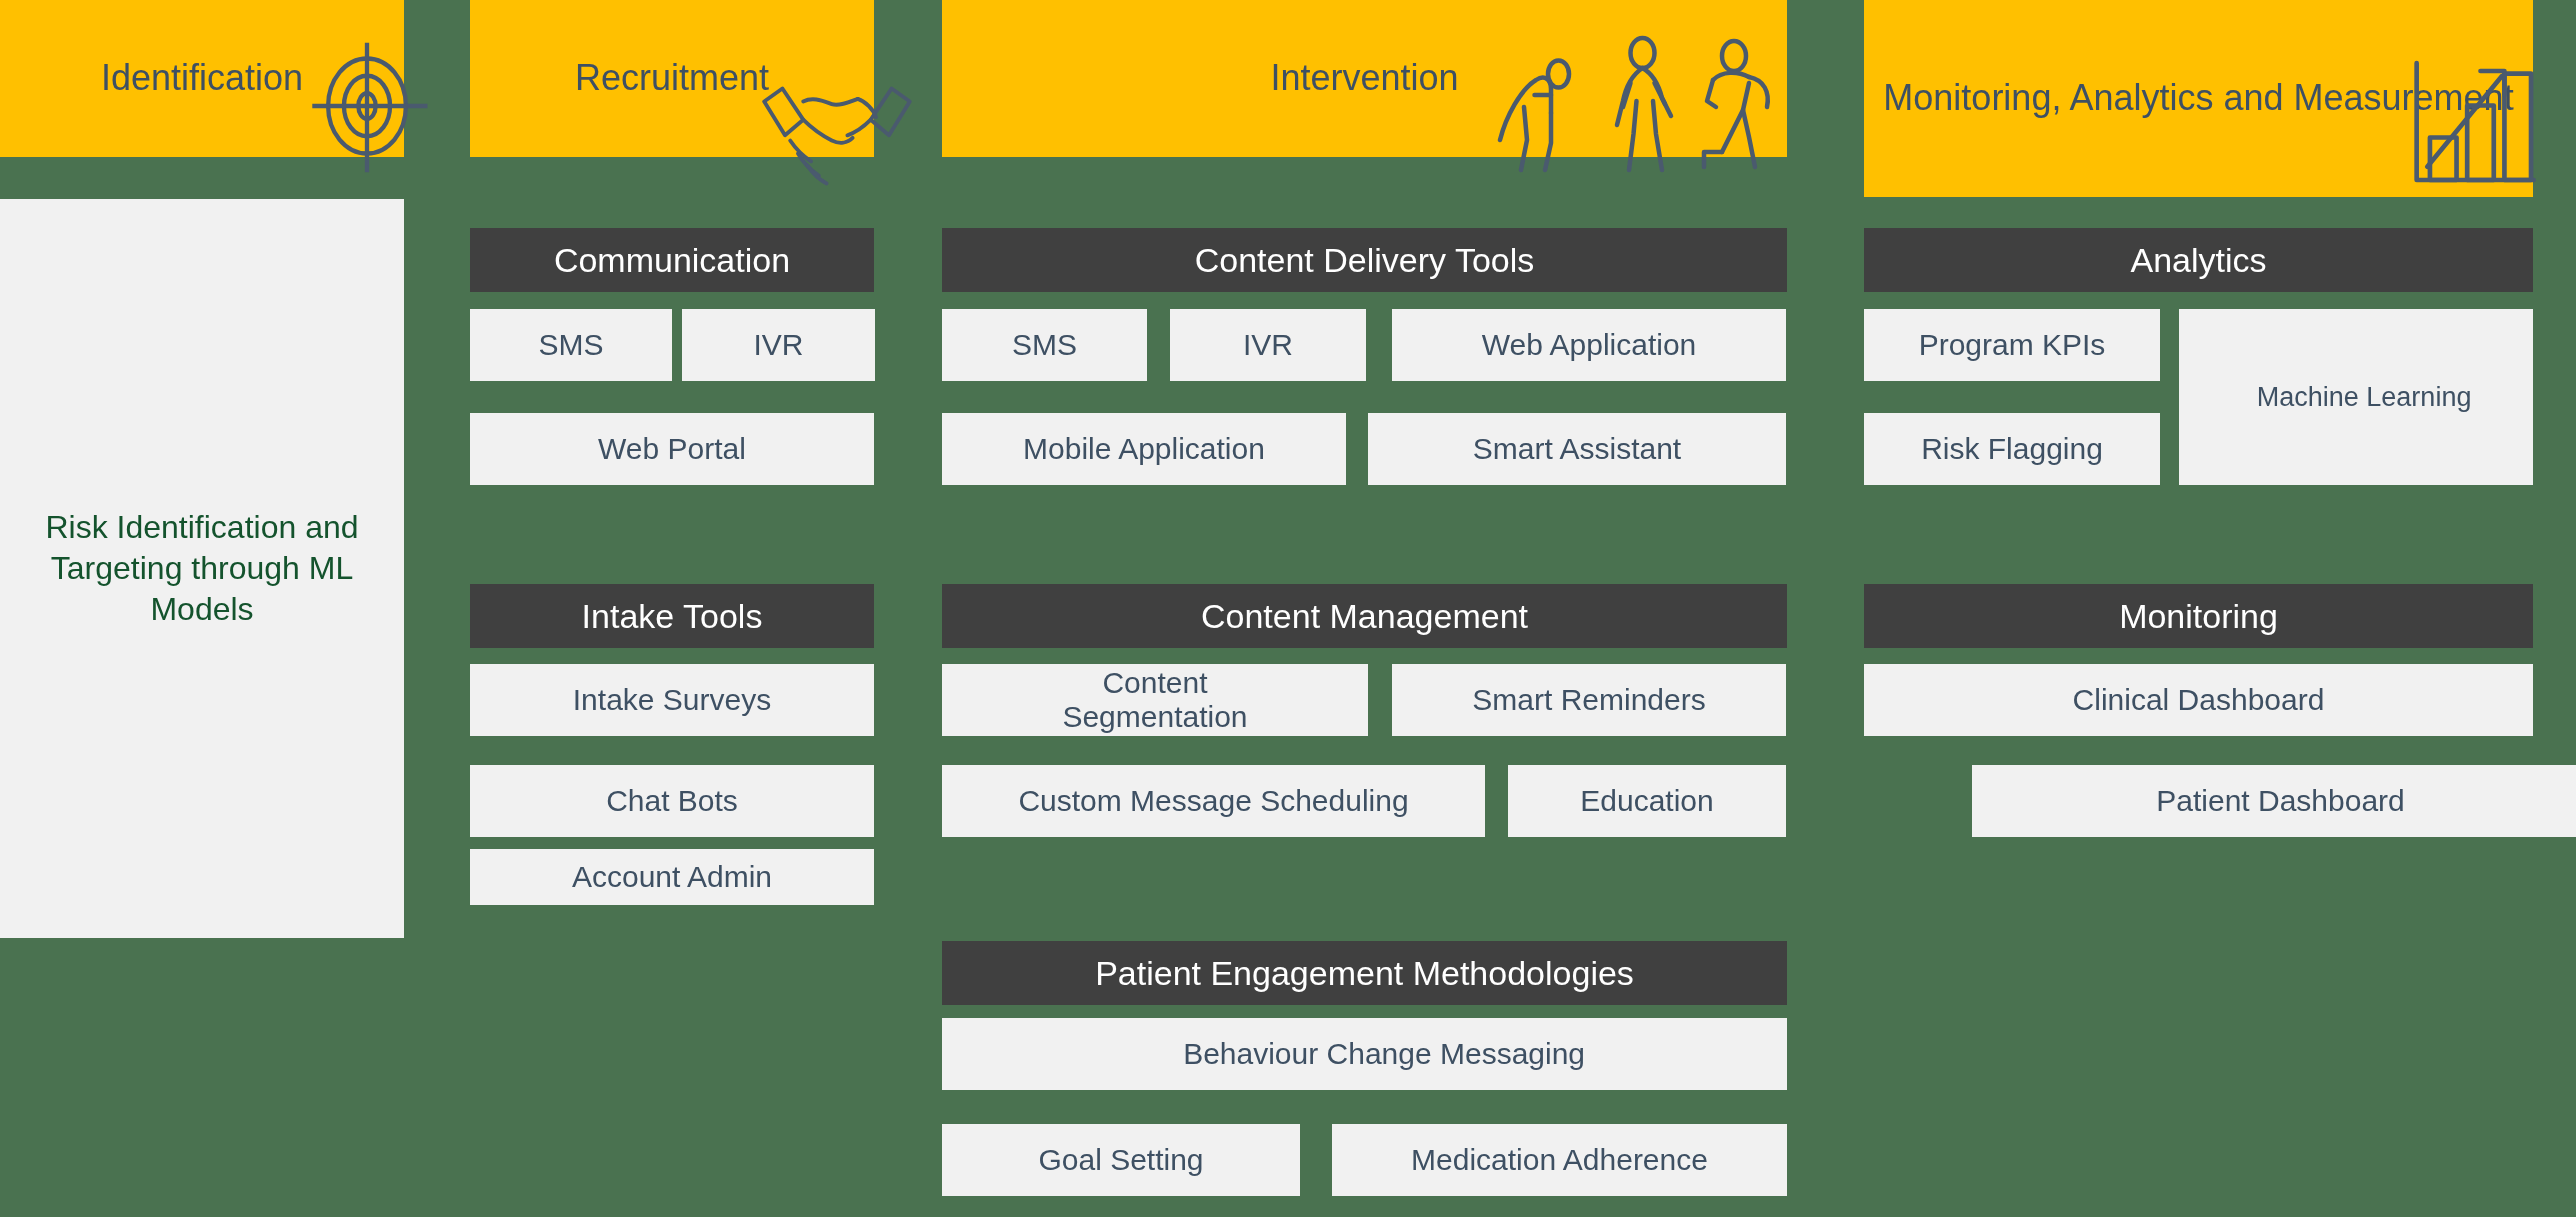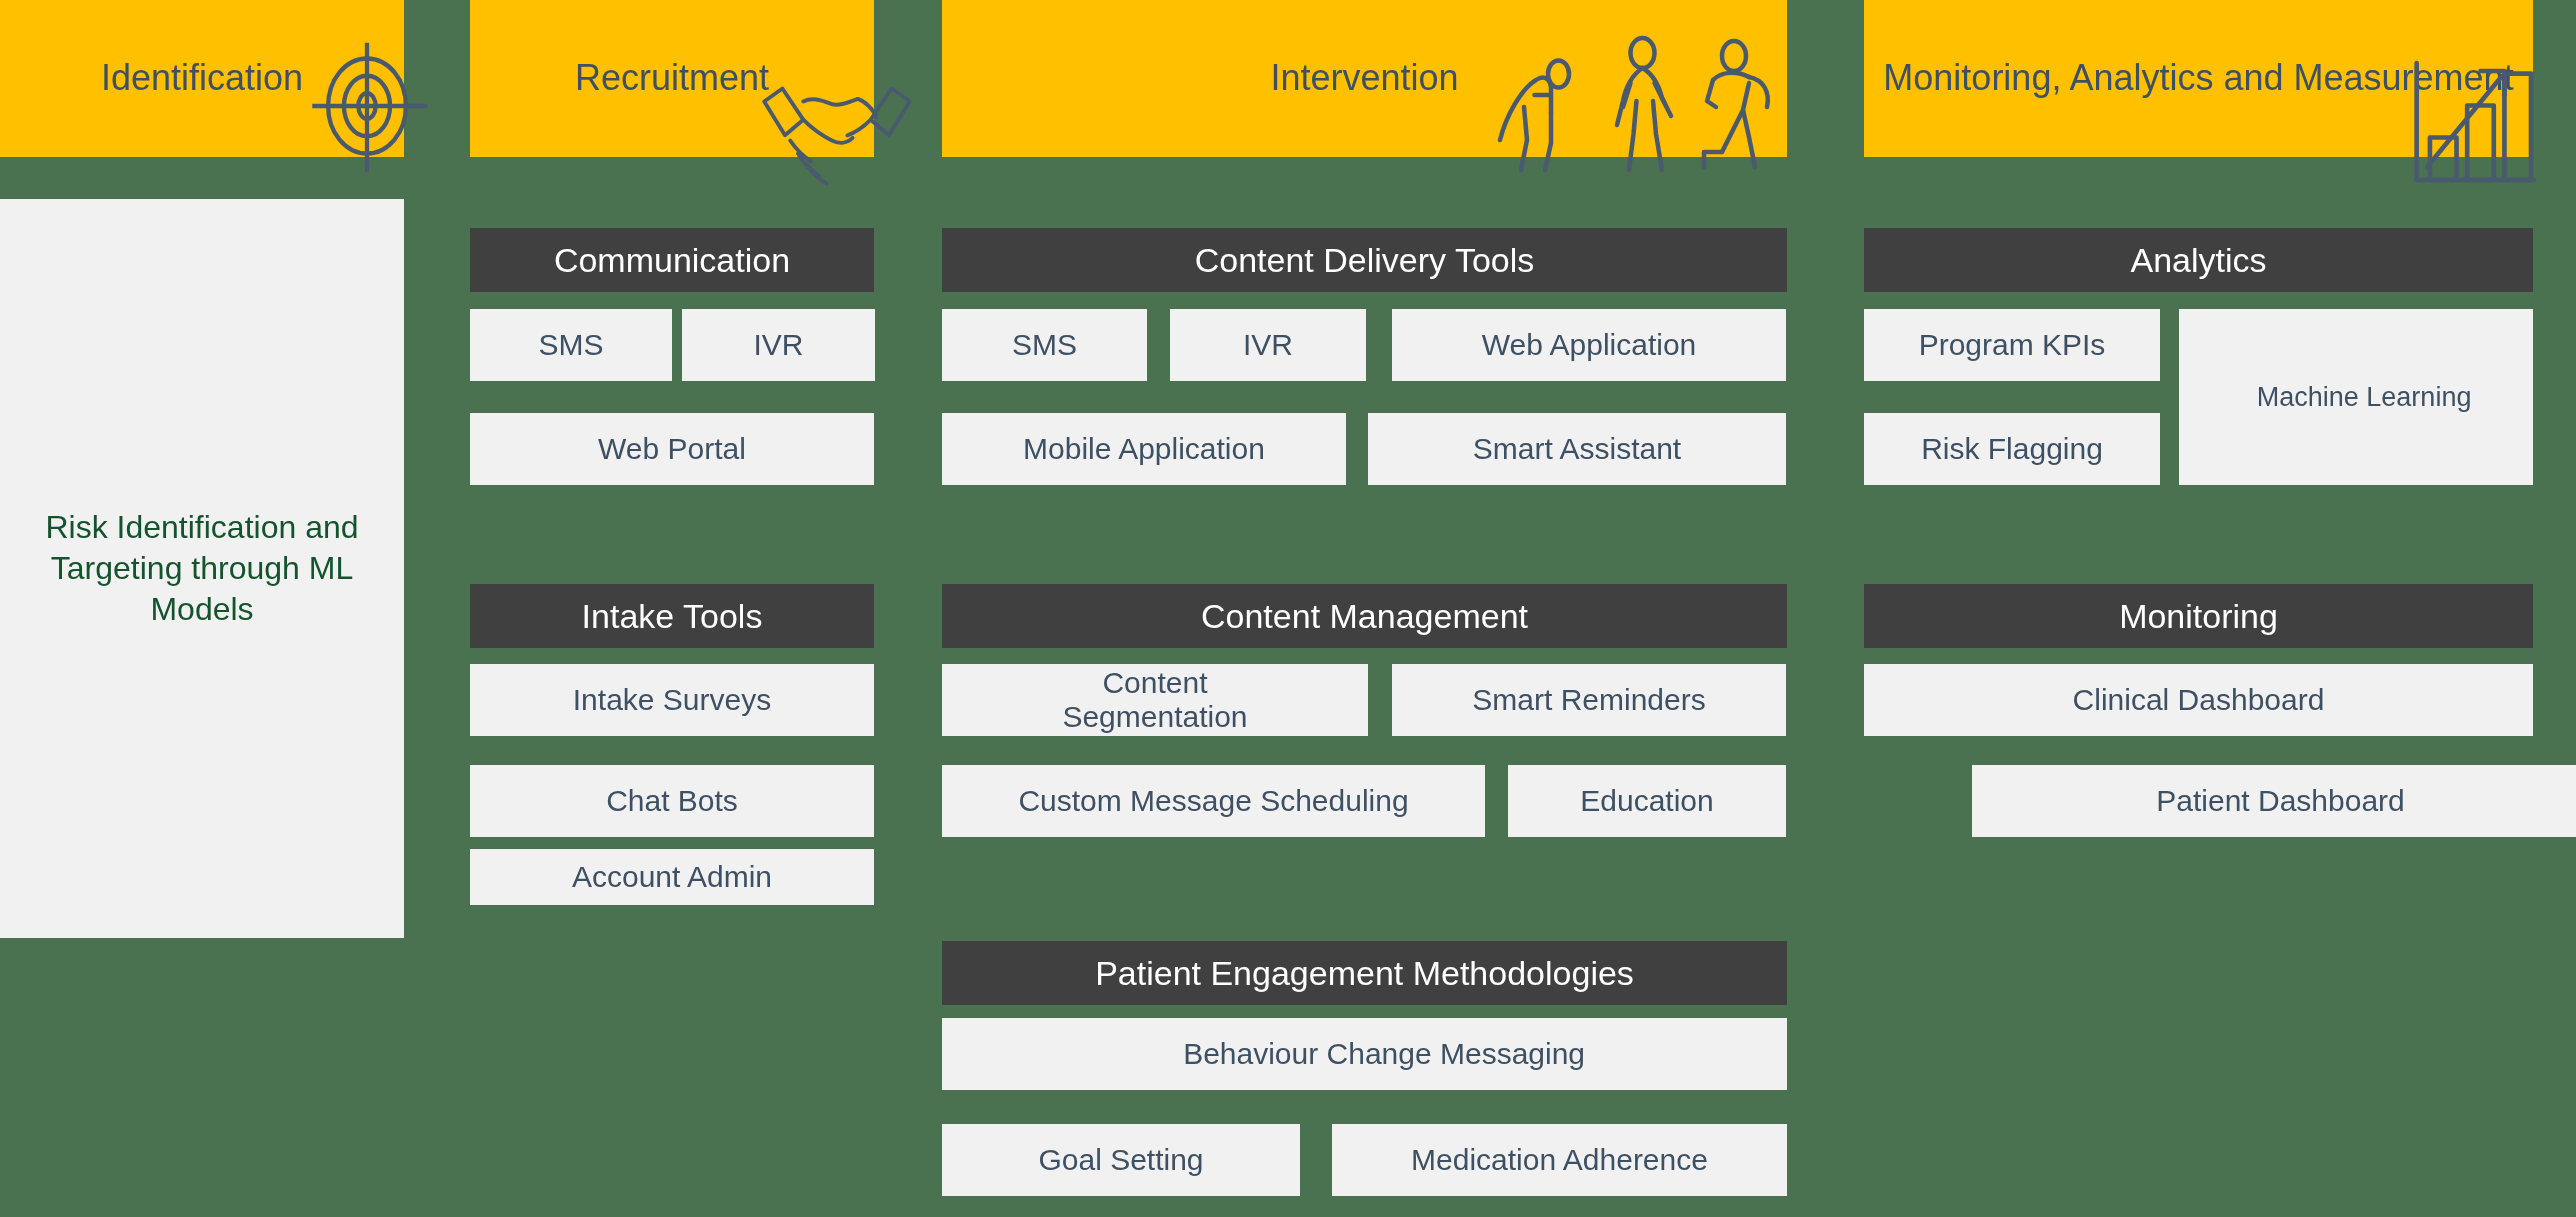--- a/index.html
+++ b/index.html
@@ -210,21 +210,21 @@
   <div class="tile" style="left:942px;top:1018px;width:845px;height:72px;padding-left:45px;">
     <span>Behaviour Change Messaging</span>
   </div>
   <div class="tile" style="left:942px;top:1124px;width:358px;height:72px;">
     <span>Goal Setting</span>
   </div>
   <div class="tile" style="left:1332px;top:1124px;width:455px;height:72px;">
     <span>Medication Adherence</span>
   </div>
 
-  <div class="hdr" style="left:1864px;top:0px;width:669px;height:157px;">
+  <div class="hdr" style="left:1864px;top:0px;width:669px;height:197px;">
     <span class="hdr-label">Monitoring, Analytics and Measurement</span>
     <span class="hdr-icon" style="left:542px;top:55px;width:133px;height:133px;">
       <svg width="133" height="133" viewBox="0 0 100 100" fill="none" stroke="#4A5A6E" stroke-width="3.5" stroke-linejoin="round" stroke-linecap="round">
         <polyline points="8,6 8,94 96,94"></polyline>
         <rect x="18" y="62" width="20" height="32"></rect>
         <rect x="46" y="38" width="20" height="56"></rect>
         <rect x="74" y="14" width="20" height="80"></rect>
         <line x1="16" y1="84" x2="72" y2="16"></line>
         <polyline points="56,12 74,12 74,30"></polyline>
       </svg>

